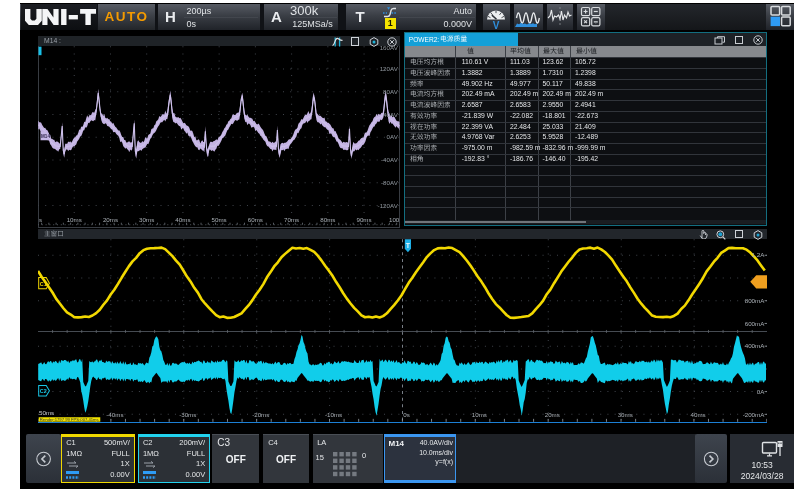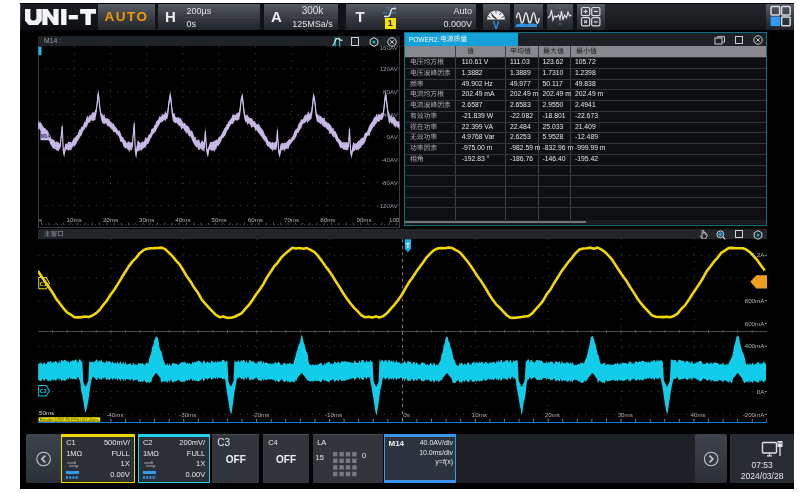--- a/index.html
+++ b/index.html
@@ -24,21 +24,21 @@
       <div class="abs" style="left:77.5px;top:1.0px;width:57.0px;height:26.0px;background:linear-gradient(#5a5e66,#3d4148 45%,#222529)"></div>
       <div class="abs" style="left:79.0px;top:1.0px;width:55.0px;height:26.0px;color:#f59b00;font-weight:bold;font-size:13.5px;letter-spacing:1.5px;text-align:center;line-height:26px">AUTO</div>
       <div class="abs" style="left:137.0px;top:1.0px;width:102.5px;height:26.0px;background:linear-gradient(#575b63,#3a3e45 45%,#202329)"></div>
       <div class="abs" style="left:137.0px;top:1.0px;width:27.0px;height:26.0px;color:#e9ebee;font-weight:bold;font-size:15px;text-align:center;line-height:26px">H</div>
       <div class="abs" style="left:164.0px;top:13.8px;width:74.0px;height:1.0px;background:#42464d"></div>
       <div class="abs" style="left:166.5px;top:2.0px;width:70.0px;height:12.0px;color:#dfe2e5;font-size:9px;line-height:12px">200µs</div>
       <div class="abs" style="left:166.5px;top:14.5px;width:70.0px;height:12.0px;color:#dfe2e5;font-size:9px;line-height:12px">0s</div>
       <div class="abs" style="left:243.0px;top:1.0px;width:75.0px;height:26.0px;background:linear-gradient(#575b63,#3a3e45 45%,#202329)"></div>
       <div class="abs" style="left:243.0px;top:1.0px;width:27.0px;height:26.0px;color:#e9ebee;font-weight:bold;font-size:15px;text-align:center;line-height:26px">A</div>
       <div class="abs" style="left:270.0px;top:13.8px;width:47.0px;height:1.0px;background:#42464d"></div>
-      <div class="abs" style="left:270.0px;top:2.0px;width:45.0px;height:12.0px;color:#dfe2e5;font-size:10px;line-height:12px;text-align:center">300k</div>
+      <div class="abs" style="left:270.0px;top:2.0px;width:45.0px;height:12.0px;color:#dfe2e5;font-size:13px;line-height:12px;">300k</div>
       <div class="abs" style="left:268.0px;top:14.5px;width:49.0px;height:12.0px;color:#dfe2e5;font-size:9px;line-height:12px;text-align:center">125MSa/s</div>
       <div class="abs" style="left:325.0px;top:1.0px;width:131.0px;height:26.0px;background:linear-gradient(#575b63,#3a3e45 45%,#202329)"></div>
       <div class="abs" style="left:325.0px;top:1.0px;width:30.0px;height:26.0px;color:#e9ebee;font-weight:bold;font-size:15px;text-align:center;line-height:26px">T</div>
       <div class="abs" style="left:379.0px;top:13.8px;width:76.0px;height:1.0px;background:#42464d"></div>
       <div class="abs" style="left:380.0px;top:2.0px;width:72.0px;height:12.0px;color:#dfe2e5;font-size:9px;line-height:12px;text-align:right">Auto</div>
       <div class="abs" style="left:380.0px;top:14.5px;width:72.0px;height:12.0px;color:#dfe2e5;font-size:9px;line-height:12px;text-align:right">0.000V</div>
       <div class="abs" style="left:362.0px;top:1.5px;width:16.0px;height:13.0px;">
         <svg width="16" height="13" viewBox="0 0 16 13">
 <path d="M5,2.2 l1.6,2.6 l1.6,-2.6 Z" fill="#2f8fdc"></path>
 <path d="M1,8 h4 M9.5,8 h5" stroke="#2f8fdc" stroke-width="1.4" stroke-dasharray="1.6 1.2"></path>
@@ -709,21 +709,21 @@
       <div class="abs" style="left:710.3px;top:431.4px;width:63.7px;height:49.1px;background:#282c33"></div>
       <div class="abs" style="left:741.0px;top:437.0px;width:23.0px;height:17.0px;">
         <svg width="23" height="17" viewBox="0 0 23 17">
 <rect x="1.5" y="2.5" width="14" height="10.5" rx="1" stroke="#dfe2e5" stroke-width="1.4" fill="none"></rect>
 <path d="M6,15.8 h5 M8.5,13.5 v2" stroke="#dfe2e5" stroke-width="1.2"></path>
 <rect x="16.5" y="1" width="5" height="6" fill="#dfe2e5"></rect>
           <path d="M17.8,2.5 v1.5 M20,2.5 v1.5" stroke="#282c33" stroke-width="0.9"></path>
 <path d="M19,7 v9" stroke="#dfe2e5" stroke-width="1.3"></path>
 </svg>
       </div>
-      <div class="abs" style="left:710.3px;top:456.5px;width:63.7px;height:11.0px;color:#e6e8ea;font-size:8.5px;text-align:center;line-height:11px">07:53</div>
+      <div class="abs" style="left:710.3px;top:456.5px;width:63.7px;height:11.0px;color:#e6e8ea;font-size:8.5px;text-align:center;line-height:11px">10:53</div>
       <div class="abs" style="left:710.3px;top:468.0px;width:63.7px;height:11.0px;color:#e6e8ea;font-size:8.5px;text-align:center;line-height:11px">2024/03/28</div>
     </div>
   </div>
 <svg width="0" height="0" style="position:absolute">
     <defs>
       <path id="cg0" d="M164.1201171875 478.48046875H826.539794921875V408.3089599609375H164.1201171875ZM451.9891357421875 838.460205078125H530.9110107421875V83.3712158203125Q530.9110107421875 54.0311279296875 536.240966796875 39.14111328125Q541.5709228515625 24.2510986328125 556.8158569335938 18.64111328125Q572.060791015625 13.0311279296875 601.720703125 13.0311279296875Q610.5506591796875 13.0311279296875 631.5654907226562 13.0311279296875Q652.580322265625 13.0311279296875 679.2301025390625 13.0311279296875Q705.8798828125 13.0311279296875 732.6396484375 13.0311279296875Q759.3994140625 13.0311279296875 781.6342163085938 13.0311279296875Q803.8690185546875 13.0311279296875 814.138916015625 13.0311279296875Q842.1888427734375 13.0311279296875 856.7138061523438 26.77606201171875Q871.23876953125 40.52099609375 877.4337768554688 76.0108642578125Q883.6287841796875 111.500732421875 887.018798828125 175.6505126953125Q901.819091796875 165.1903076171875 923.3845825195312 155.92510986328125Q944.9500732421875 146.659912109375 962.0904541015625 142.31982421875Q956.140380859375 66.5897216796875 942.7651977539062 21.55462646484375Q929.3900146484375 -23.48046875 900.759765625 -43.04052734375Q872.1295166015625 -62.6005859375 818.3292236328125 -62.6005859375Q810.379150390625 -62.6005859375 787.999267578125 -62.6005859375Q765.619384765625 -62.6005859375 736.3845825195312 -62.6005859375Q707.1497802734375 -62.6005859375 677.9149780273438 -62.6005859375Q648.68017578125 -62.6005859375 626.4953002929688 -62.6005859375Q604.3104248046875 -62.6005859375 596.7503662109375 -62.6005859375Q540.8798828125 -62.6005859375 509.16461181640625 -50.11541748046875Q477.4493408203125 -37.6302490234375 464.71923828125 -5.4898681640625Q451.9891357421875 26.6505126953125 451.9891357421875 84.981201171875ZM170.9906005859375 694.5303955078125H864.700439453125V190.71923828125H170.9906005859375V263.7908935546875H788.2886962890625V621.458740234375H170.9906005859375ZM125.7894287109375 694.5303955078125H203.8111572265625V129.2293701171875H125.7894287109375Z"></path>
       <path id="cg1" d="M363.1201171875 791.240234375H950.80029296875V722.8487548828125H363.1201171875ZM338.19970703125 791.240234375H411.4913330078125V516.5101318359375Q411.4913330078125 451.340087890625 406.79632568359375 374.41497802734375Q402.101318359375 297.4898681640625 388.2113037109375 217.67474365234375Q374.3212890625 137.859619140625 347.4312744140625 62.21453857421875Q320.541259765625 -13.4305419921875 276.1512451171875 -76.04052734375Q269.861083984375 -69.5303955078125 258.3408203125 -61.8502197265625Q246.820556640625 -54.1700439453125 234.9102783203125 -46.8798828125Q223 -39.5897216796875 213.539794921875 -36.2496337890625Q256.1497802734375 23.80029296875 281.259765625 94.32525634765625Q306.3697509765625 164.8502197265625 318.479736328125 238.65521240234375Q330.5897216796875 312.460205078125 334.39471435546875 383.5701904296875Q338.19970703125 454.68017578125 338.19970703125 516.5101318359375ZM537.0919189453125 407.4290771484375V319.1903076171875H842.59912109375V407.4290771484375ZM537.0919189453125 549.4088134765625V462.780029296875H842.59912109375V549.4088134765625ZM469.48046875 607.4898681640625H912.5506591796875V261.1092529296875H469.48046875ZM504.759765625 205.4898681640625 572.3712158203125 186.179443359375Q555.9312744140625 149.95947265625 534.4913330078125 112.0694580078125Q513.0513916015625 74.179443359375 490.00146484375 40.09442138671875Q466.9515380859375 6.0093994140625 445.0716552734375 -19.9906005859375Q438.781494140625 -13.8704833984375 427.73626708984375 -6.9703369140625Q416.6910400390625 -0.0701904296875 405.25579833984375 7.0499267578125Q393.820556640625 14.1700439453125 385.140380859375 18.5101318359375Q419.0701904296875 55.340087890625 451.1700439453125 105.1700439453125Q483.2698974609375 155 504.759765625 205.4898681640625ZM787.9298095703125 187.5694580078125 852.9312744140625 213Q873.421142578125 182.3900146484375 895.1060180664062 147.08502197265625Q916.7908935546875 111.780029296875 936.060791015625 78.58502197265625Q955.3306884765625 45.3900146484375 967.380615234375 21L898.0390625 -10.380615234375Q887.379150390625 15.0093994140625 868.6942749023438 49.09442138671875Q850.0093994140625 83.179443359375 829.01953125 119.679443359375Q808.0296630859375 156.179443359375 787.9298095703125 187.5694580078125ZM650.419677734375 708.7894287109375 733.0716552734375 691.7691650390625Q718.3914794921875 658.59912109375 702.601318359375 625.4641723632812Q686.8111572265625 592.3292236328125 673.4710693359375 569.1092529296875L613.8096923828125 586.6895751953125Q623.5897216796875 613.07958984375 634.19970703125 647.8245239257812Q644.8096923828125 682.5694580078125 650.419677734375 708.7894287109375ZM649.419677734375 290.1295166015625H720.9312744140625V-1.6490478515625Q720.9312744140625 -29.179443359375 714.0662231445312 -44.89471435546875Q707.201171875 -60.6099853515625 686.9609375 -68.5101318359375Q666.500732421875 -76.4102783203125 633.0506591796875 -78.38531494140625Q599.6005859375 -80.3603515625 549.720703125 -79.3603515625Q547.5506591796875 -65.3900146484375 541.6255493164062 -47.16461181640625Q535.700439453125 -28.939208984375 528.9703369140625 -14.5289306640625Q564.6099853515625 -15.5289306640625 593.9898681640625 -15.5289306640625Q623.3697509765625 -15.5289306640625 632.5897216796875 -15.5289306640625Q649.419677734375 -14.9189453125 649.419677734375 -0.0889892578125ZM86.6895751953125 776.71923828125 131.04052734375 828.8704833984375Q158.0904541015625 813.2105712890625 189.89544677734375 793.7706298828125Q221.700439453125 774.3306884765625 250.78546142578125 755.3907470703125Q279.8704833984375 736.4508056640625 298.8704833984375 722.2308349609375L253.5694580078125 662.3494873046875Q235.3494873046875 677.5694580078125 206.3494873046875 697.5944213867188Q177.3494873046875 717.619384765625 145.739501953125 738.7543334960938Q114.1295166015625 759.8892822265625 86.6895751953125 776.71923828125ZM37.859619140625 506.939208984375 81.2105712890625 560.0904541015625Q108.8704833984375 545.6505126953125 140.78546142578125 527.5155639648438Q172.700439453125 509.380615234375 202.200439453125 492.0506591796875Q231.700439453125 474.720703125 251.3104248046875 460.500732421875L207.0093994140625 400.2293701171875Q188.179443359375 414.83935546875 159.0694580078125 433.559326171875Q129.95947265625 452.279296875 97.93450927734375 471.999267578125Q65.9095458984375 491.71923828125 37.859619140625 506.939208984375ZM58.6693115234375 -23.6895751953125Q81.1092529296875 15.700439453125 107.7691650390625 69.42041015625Q134.4290771484375 123.140380859375 161.47900390625 183.2503662109375Q188.5289306640625 243.3603515625 210.9688720703125 299.700439453125L271.4102783203125 257.9095458984375Q250.9703369140625 205.1295166015625 226.28546142578125 147.99456787109375Q201.6005859375 90.859619140625 175.91571044921875 35.83465576171875Q150.2308349609375 -19.1903076171875 125.7908935546875 -65.92041015625Z"></path>
       <path id="cg2" d="M197.4898681640625 625.260498046875H950.4102783203125V557.819091796875H197.4898681640625ZM541.059326171875 749.5694580078125 620.201171875 745.3994140625Q616.3712158203125 695.5694580078125 610.041259765625 639.4945678710938Q603.7113037109375 583.419677734375 596.9913330078125 530.8447875976562Q590.2713623046875 478.2698974609375 583.0513916015625 439.0499267578125H510.759765625Q516.5897216796875 479.2698974609375 522.4446411132812 532.8447875976562Q528.299560546875 586.419677734375 533.1544799804688 643.6895751953125Q538.0093994140625 700.95947265625 541.059326171875 749.5694580078125ZM593.80029296875 69.3089599609375 647.221435546875 114.659912109375Q697.101318359375 96.219970703125 752.201171875 71.64508056640625Q807.301025390625 47.0701904296875 857.5709228515625 22.30029296875Q907.8408203125 -2.4696044921875 942.8408203125 -22.739501953125L889.6396484375 -73.6005859375Q855.8096923828125 -52.16064453125 805.539794921875 -26.19573974609375Q755.2698974609375 -0.2308349609375 700.0850219726562 25.12408447265625Q644.900146484375 50.47900390625 593.80029296875 69.3089599609375ZM831.2091064453125 835.28076171875 890.5303955078125 775.179443359375Q819.7301025390625 759.619384765625 731.4149780273438 747.4493408203125Q643.099853515625 735.279296875 545.7098388671875 726.0842895507812Q448.31982421875 716.8892822265625 349.7098388671875 710.8892822265625Q251.099853515625 704.8892822265625 158.7098388671875 701.8892822265625Q156.9298095703125 715.6895751953125 151.3096923828125 734.6950073242188Q145.6895751953125 753.700439453125 140.179443359375 766.3306884765625Q230.5694580078125 769.940673828125 327.2293701171875 776.1356811523438Q423.8892822265625 782.3306884765625 517.0491943359375 790.720703125Q610.2091064453125 799.1107177734375 691.0390625 810.500732421875Q771.8690185546875 821.8907470703125 831.2091064453125 835.28076171875ZM140.179443359375 766.3306884765625H213.64111328125V486.6505126953125Q213.64111328125 426.3104248046875 209.7510986328125 354.10528564453125Q205.861083984375 281.900146484375 194.4710693359375 207.5Q183.0810546875 133.099853515625 160.6910400390625 62.17474365234375Q138.301025390625 -8.7503662109375 101.52099609375 -68.140380859375Q94.8408203125 -61.6302490234375 82.62554931640625 -54.14508056640625Q70.4102783203125 -46.659912109375 58.1099853515625 -39.759765625Q45.8096923828125 -32.859619140625 36.3494873046875 -29.9095458984375Q72.3494873046875 26.3104248046875 93.15447998046875 92.3104248046875Q113.95947265625 158.3104248046875 124.0694580078125 227.39544677734375Q134.179443359375 296.48046875 137.179443359375 363.06549072265625Q140.179443359375 429.6505126953125 140.179443359375 486.6505126953125ZM541.979736328125 348.138916015625H619.341552734375V256.83935546875Q619.341552734375 226.619384765625 612.8665161132812 192.20440673828125Q606.3914794921875 157.7894287109375 586.3314208984375 121.87445068359375Q566.2713623046875 85.95947265625 527.0162963867188 50.54449462890625Q487.76123046875 15.1295166015625 423.0911865234375 -17.5904541015625Q358.421142578125 -50.3104248046875 261.64111328125 -79.140380859375Q257.1309814453125 -70.460205078125 248.6707763671875 -60.02496337890625Q240.2105712890625 -49.5897216796875 230.4703369140625 -39.04449462890625Q220.7301025390625 -28.499267578125 211.8798828125 -21.2091064453125Q304.7098388671875 2.6707763671875 365.31982421875 30.96563720703125Q425.9298095703125 59.260498046875 461.84478759765625 89.05535888671875Q497.759765625 118.8502197265625 514.8697509765625 148.56005859375Q531.979736328125 178.2698974609375 536.979736328125 206.479736328125Q541.979736328125 234.6895751953125 541.979736328125 258.3994140625ZM290.5101318359375 459.5101318359375H873.9609375V110.3697509765625H795.59912109375V389.338623046875H365.7518310546875V114.2698974609375H290.5101318359375Z"></path>
       <path id="cg3" d="M249.6114501953125 665.1700439453125V609.620849609375H747.098388671875V665.1700439453125ZM249.6114501953125 762.9298095703125V708.6005859375H747.098388671875V762.9298095703125ZM177.31982421875 807.92041015625H822.1201171875V564.6302490234375H177.31982421875ZM230.0513916015625 272.539794921875V215.380615234375H777.3682861328125V272.539794921875ZM230.0513916015625 373.299560546875V317.3603515625H777.3682861328125V373.299560546875ZM159.31982421875 420.0701904296875H851.43994140625V169.219970703125H159.31982421875ZM461.939208984375 403.1700439453125H535.2308349609375V-27.2698974609375H461.939208984375ZM52.3697509765625 522.3306884765625H949.4102783203125V464.6396484375H52.3697509765625ZM131.1201171875 114.060791015625H873.31982421875V61.2698974609375H131.1201171875ZM46.8798828125 3.1107177734375H954.900146484375V-55.140380859375H46.8798828125Z"></path>
       <path id="cg4" d="M329.460205078125 737.6707763671875H928.16064453125V671.3994140625H329.460205078125ZM286.2901611328125 13.9906005859375H958.3603515625V-50.8907470703125H286.2901611328125ZM382.31982421875 577.9703369140625H868.620849609375V-4.3994140625H799.059326171875V519.1092529296875H450.1512451171875V-4.3994140625H382.31982421875ZM429.301025390625 434.7503662109375H815.179443359375V378.83935546875H429.301025390625ZM427.52099609375 293.48046875H830.4898681640625V238.739501953125H427.52099609375ZM427.7908935546875 152.380615234375H817.179443359375V96.859619140625H427.7908935546875ZM598.739501953125 839.80029296875 678.541259765625 834.9703369140625Q670.541259765625 787.5101318359375 659.8462524414062 735.4750366210938Q649.1512451171875 683.43994140625 638.26123046875 635.7698974609375Q627.3712158203125 588.099853515625 616.3712158203125 552.539794921875L550.759765625 559.7098388671875Q560.3697509765625 596.43994140625 569.69970703125 646.0Q579.0296630859375 695.56005859375 586.9696044921875 746.8151245117188Q594.9095458984375 798.0701904296875 598.739501953125 839.80029296875ZM263.698974609375 838.80029296875 333.260498046875 817.1497802734375Q302.260498046875 732.759765625 261.48046875 650.3346557617188Q220.700439453125 567.9095458984375 173.0303955078125 495.09442138671875Q125.3603515625 422.279296875 73.9703369140625 365.499267578125Q70.4102783203125 374.3494873046875 62.70513916015625 388.40484619140625Q55 402.460205078125 46.90484619140625 416.7105712890625Q38.8096923828125 430.9609375 31.6895751953125 439.8111572265625Q78.179443359375 488.6910400390625 121.14434814453125 552.680908203125Q164.1092529296875 616.6707763671875 200.879150390625 689.880615234375Q237.6490478515625 763.0904541015625 263.698974609375 838.80029296875ZM158.939208984375 576.8096923828125 227.6707763671875 647.7113037109375 228.8907470703125 646.7113037109375V-79.9703369140625H158.939208984375Z"></path>

